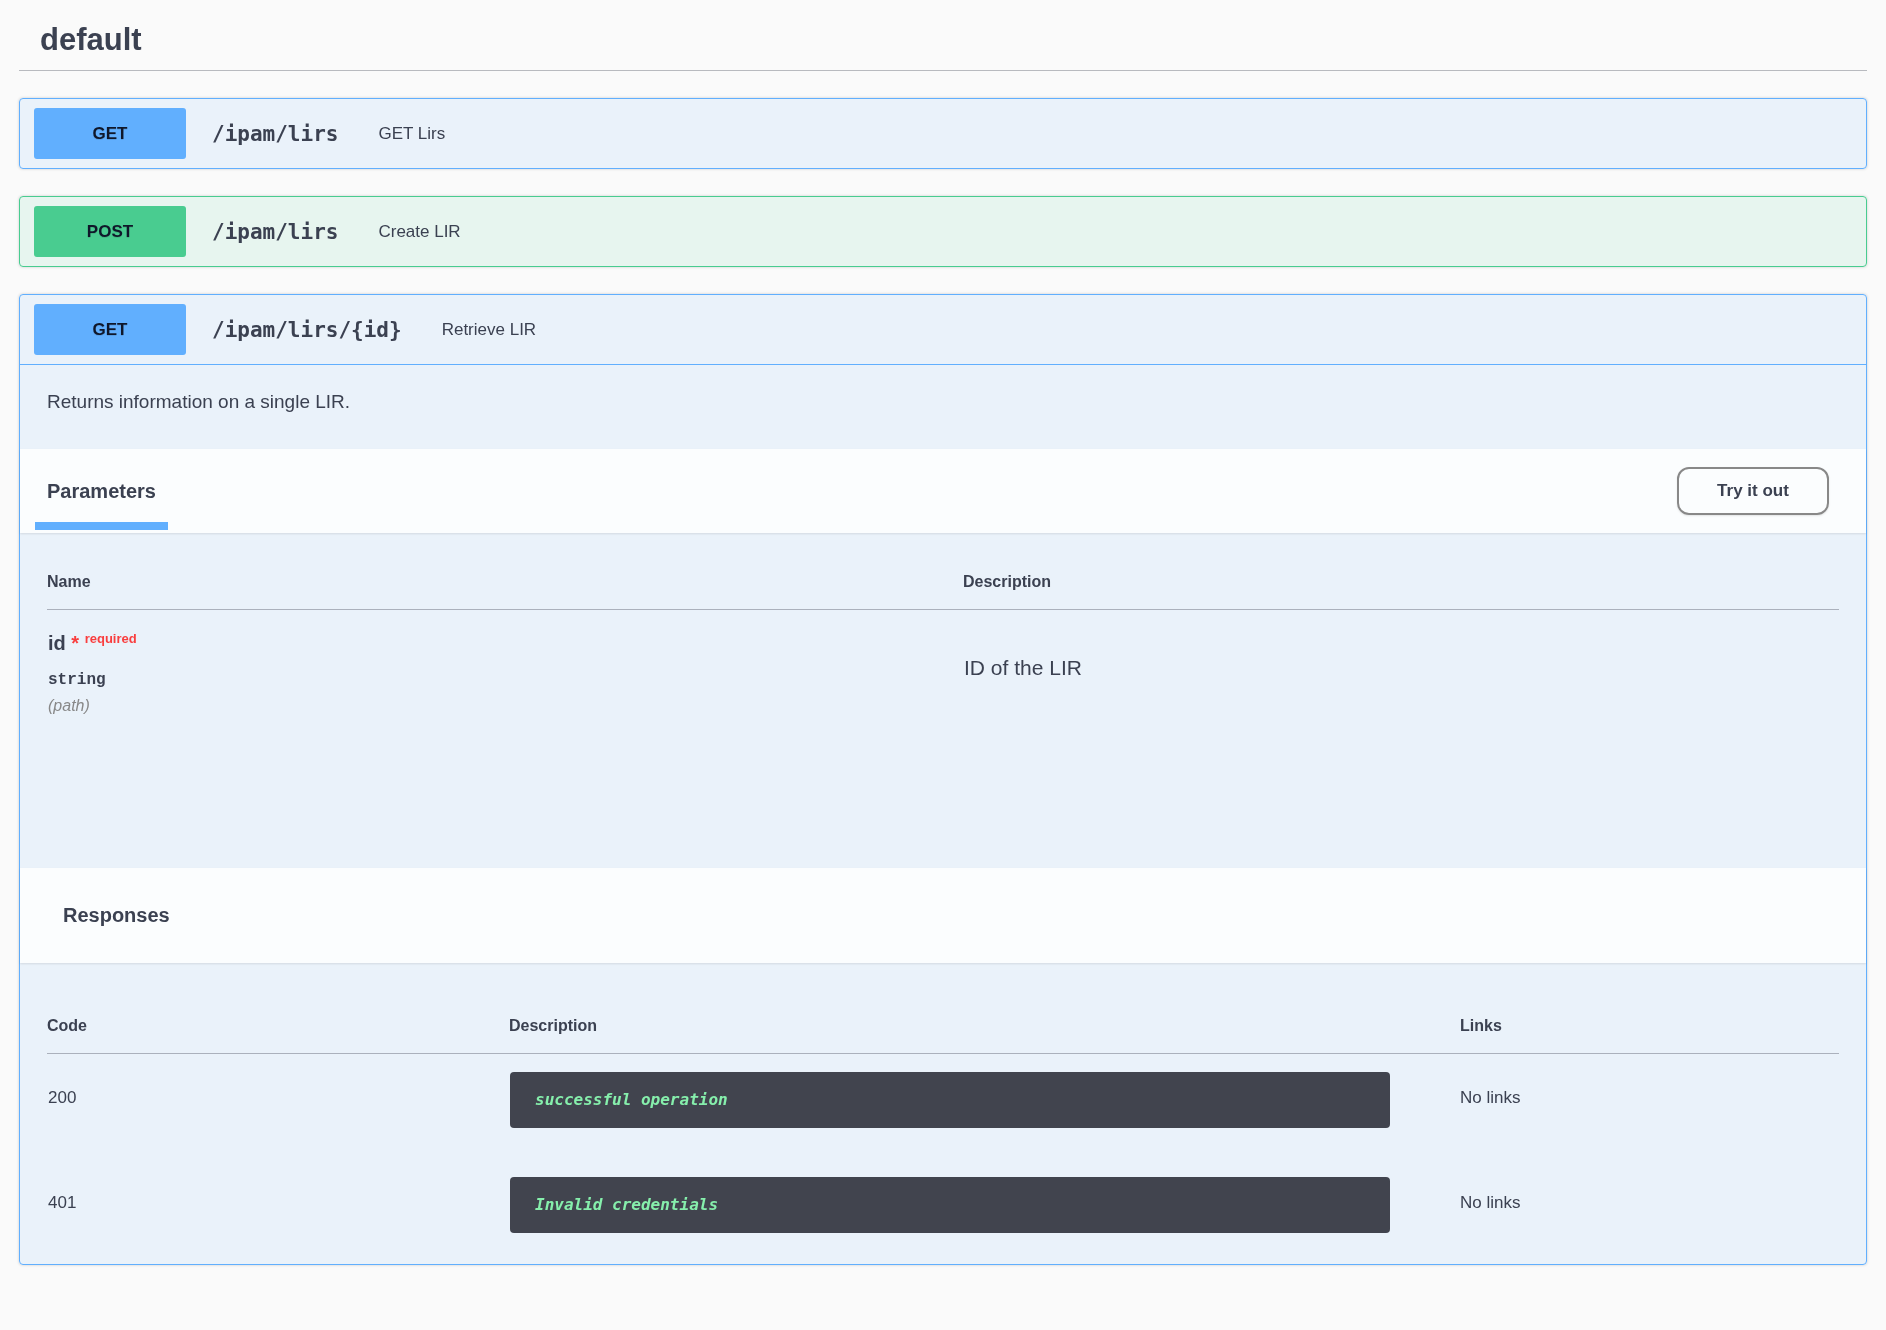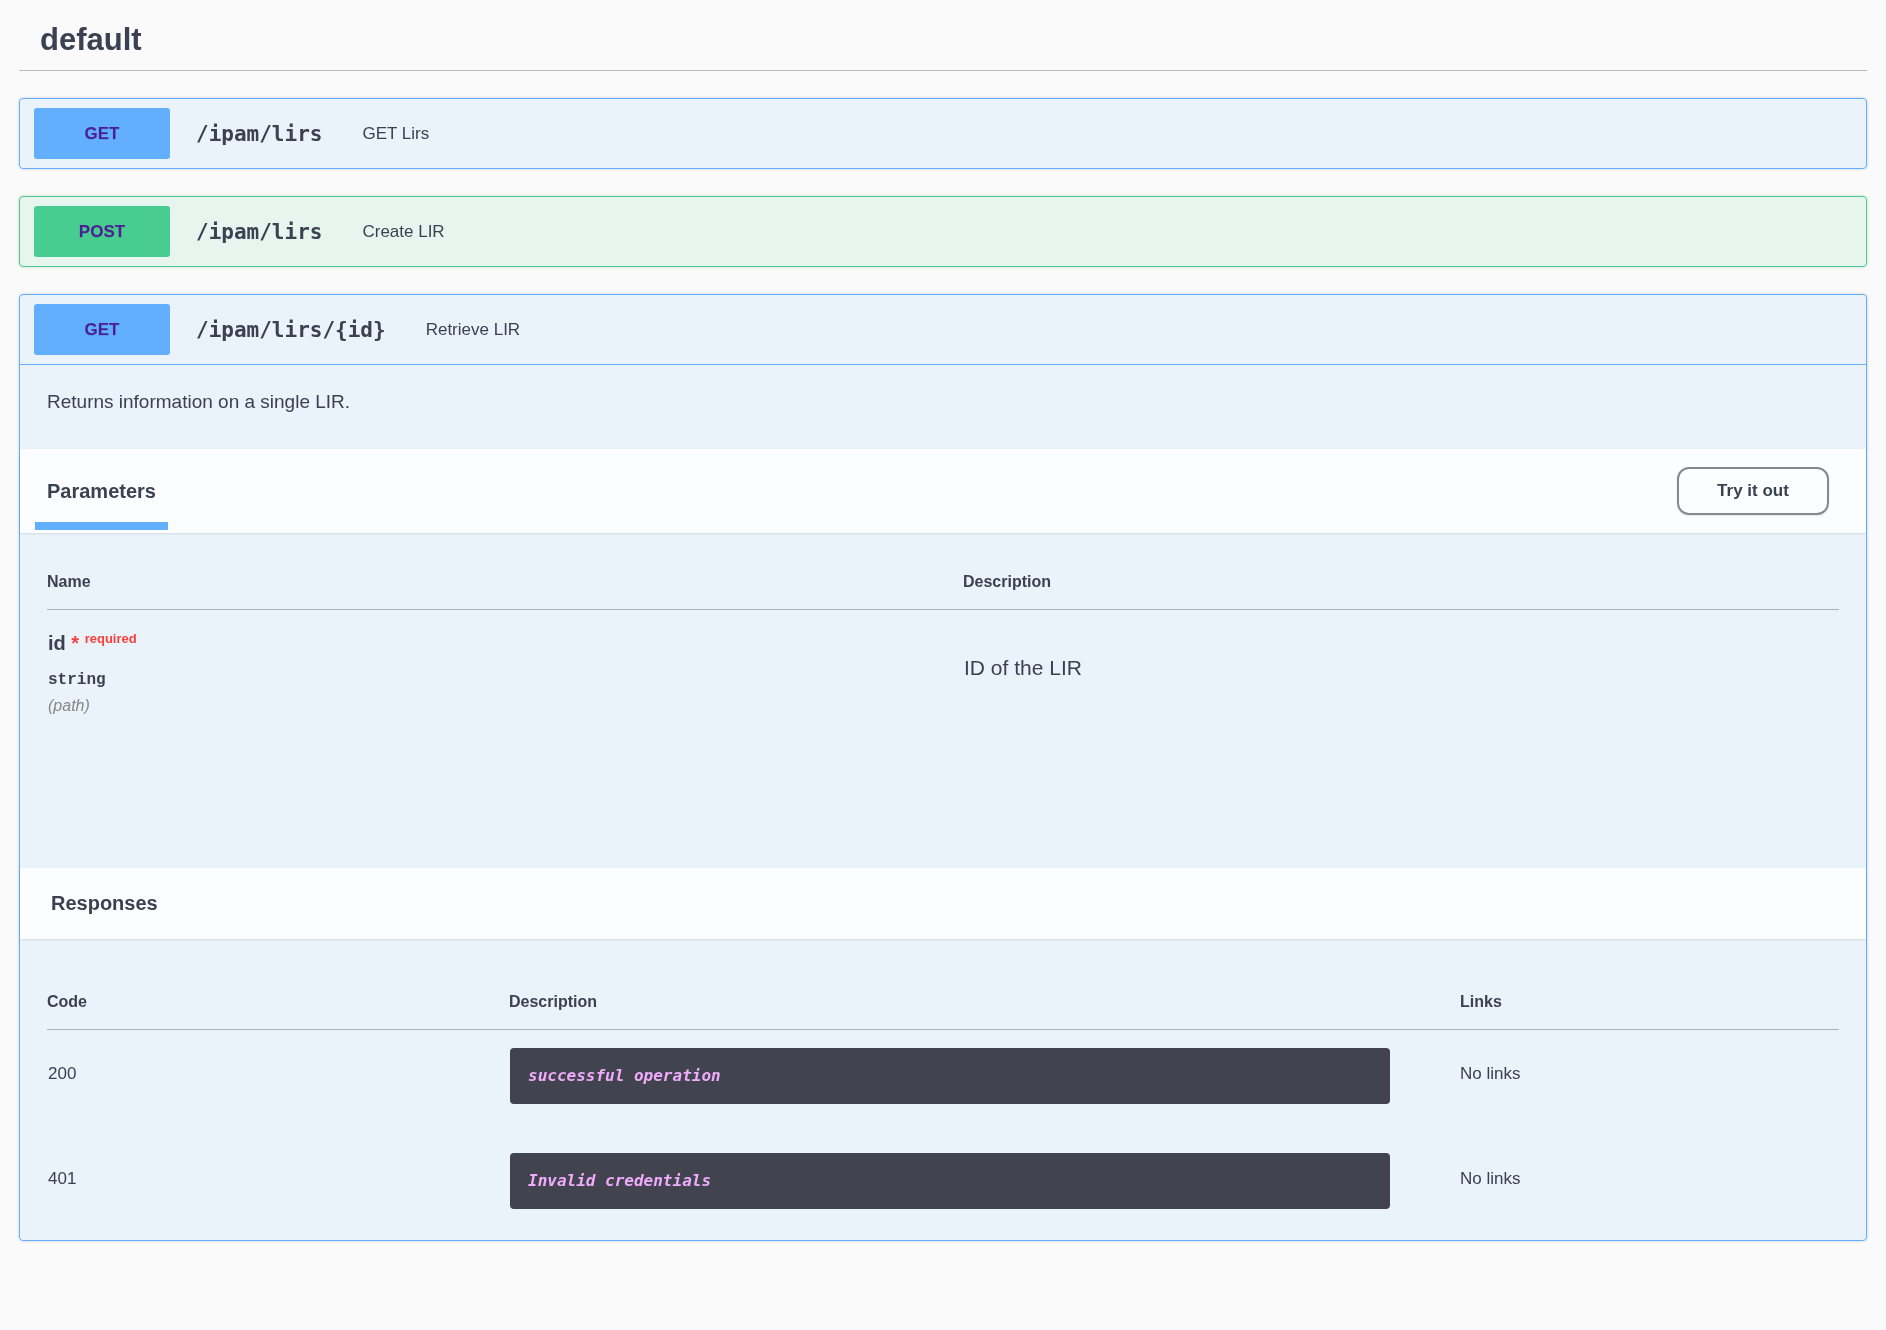--- a/index.html
+++ b/index.html
@@ -39,27 +39,27 @@
 
   .opblock-summary {
     display: flex;
     align-items: center;
     padding: 9px 14px;
     cursor: pointer;
   }
   .opblock.is-open .opblock-summary { border-bottom: 1px solid #61affe; }
 
   .method-badge {
-    width: 136px;
+    width: 152px;
     padding: 17px 0;
     border-radius: 3px;
     text-align: center;
     font-size: 17px;
     font-weight: bold;
-    color: #4c1d95;
+    color: #0f172a;
     text-shadow: 0 1px 0 rgba(0,0,0,.1);
     line-height: 1;
   }
   .method-badge.get  { background: #61affe; }
   .method-badge.post { background: #49cc90; }
 
   .opblock-path {
     font-family: "DejaVu Sans Mono", monospace;
     font-weight: bold;
     font-size: 21px;
@@ -155,38 +155,38 @@
     margin-top: 8px;
   }
   .param-desc { font-size: 21px; padding-top: 24px; }
 
   
   .responses-section-header {
     background: rgba(255,255,255,.8);
     box-shadow: 0 1px 2px rgba(0,0,0,.1);
     padding: 20px 27px;
   }
-  .responses-title { margin: 4px; font-size: 20px; font-weight: bold; }
+  .responses-title { margin: 16px; font-size: 20px; font-weight: bold; }
 
   .responses-area { padding: 40px 27px 0; }
   .resp-code-col { width: 462px; }
   .resp-desc-col { width: 882px; }
 
   .responses-area tbody td { padding-top: 18px; padding-bottom: 31px; }
   td.resp-code { font-size: 17px; padding-top: 34px !important; }
   td.resp-links {
     font-size: 17px;
     padding-left: 69px;
     padding-top: 34px !important;
   }
   .response-box {
     background: #41444e;
-    color: #f0abfc;
+    color: #86efac;
     border-radius: 4px;
-    padding: 20px 18px;
+    padding: 20px 25px;
     font-family: "DejaVu Sans Mono", monospace;
     font-style: italic;
     font-weight: bold;
     font-size: 16px;
     line-height: 1;
   }
 </style>
 </head>
 <body>
 

